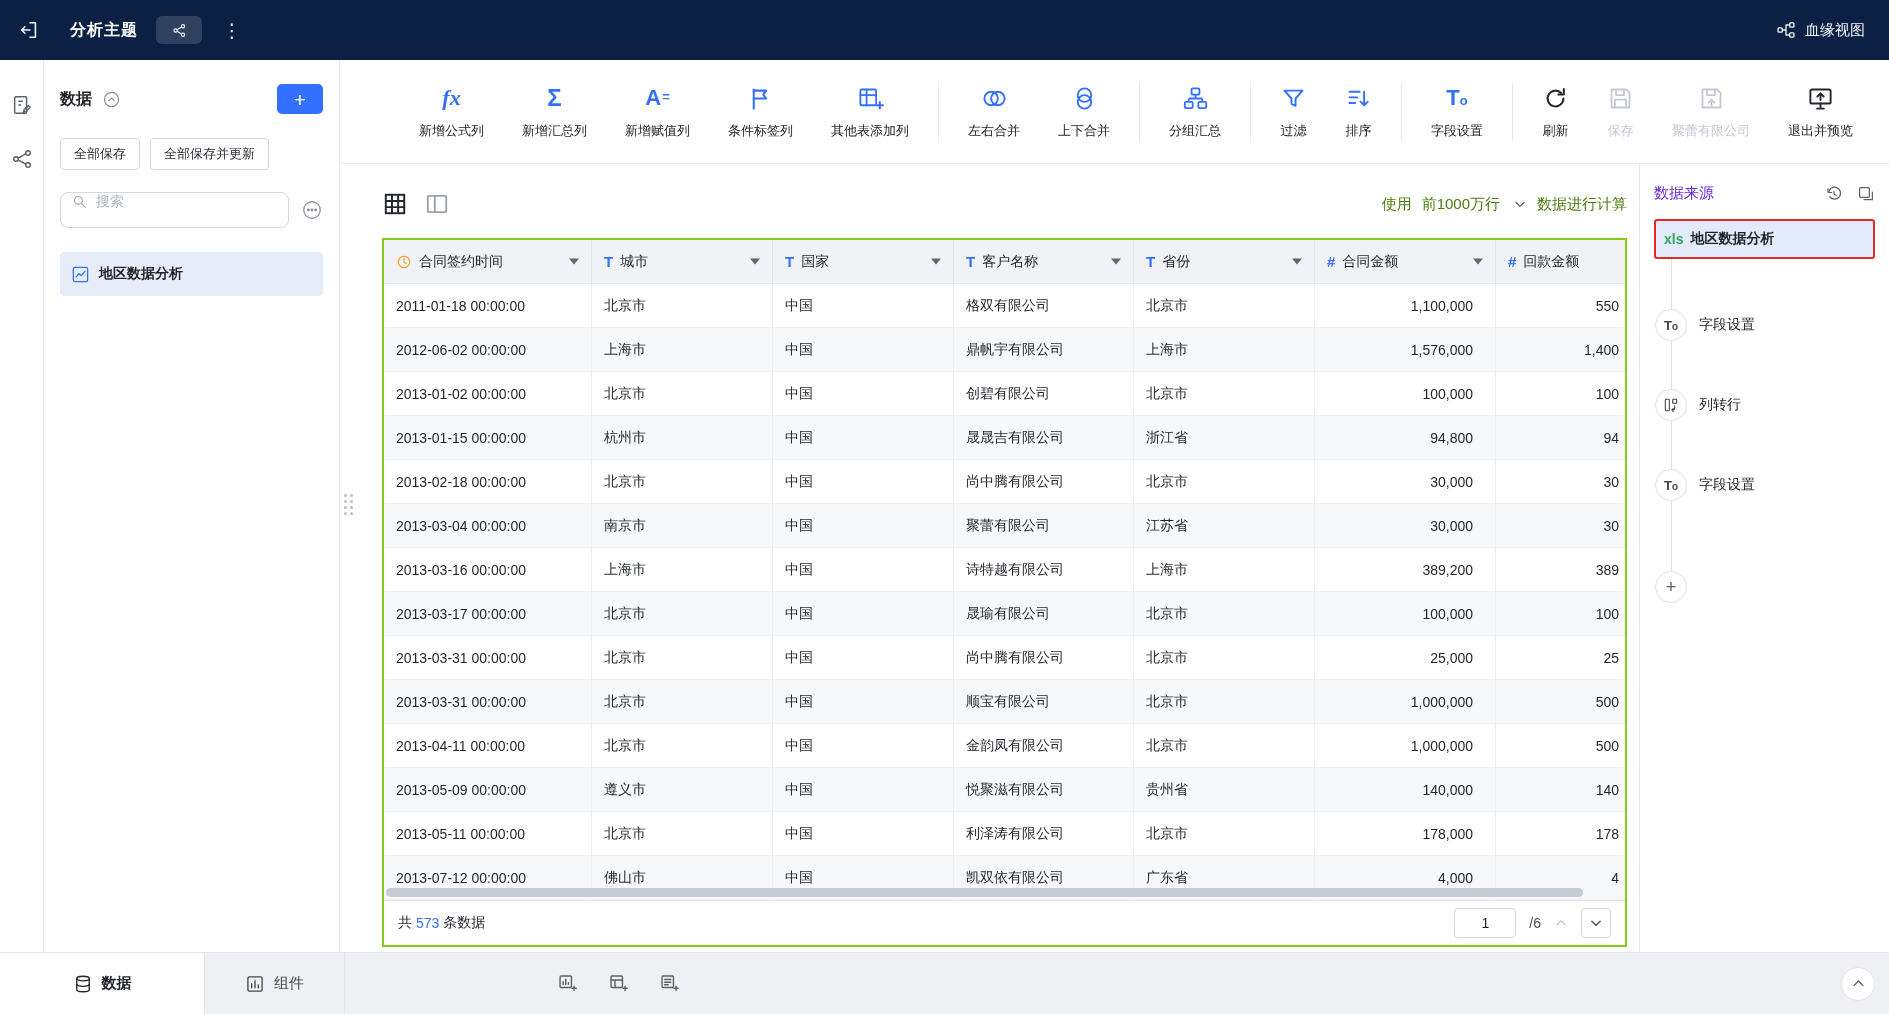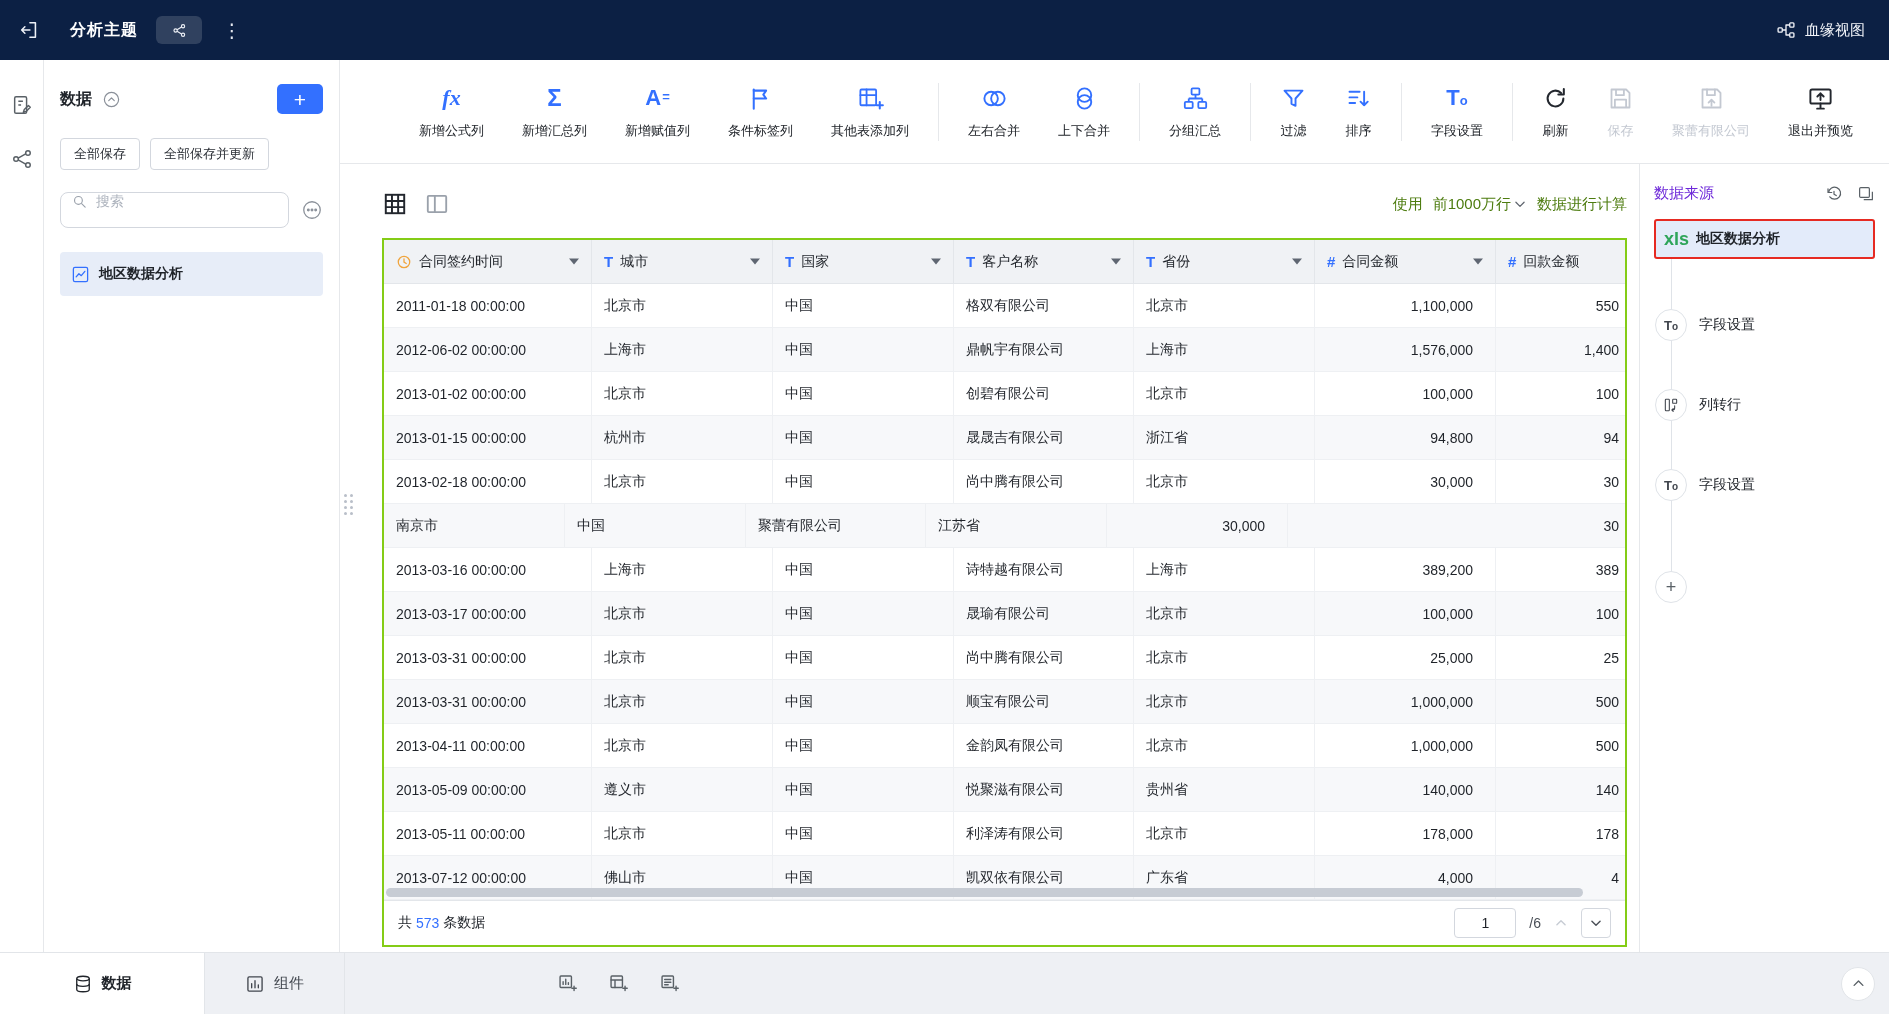--- a/index.html
+++ b/index.html
@@ -60,21 +60,21 @@
   .tb-sep{width:1px;height:58px;background:#e6e8eb;margin:0 10px;flex:none;}
 
   
   .content-row{flex:1;display:flex;min-width:0;}
   .main-col{flex:1;display:flex;flex-direction:column;min-width:0;background:#fff;}
   .view-bar{height:74px;display:flex;align-items:center;padding:6px 12px 0 42px;}
   .vb-toggle{width:26px;height:26px;margin-right:16px;color:#9aa1ab;cursor:pointer;}
   .vb-toggle.active{color:#23272e;}
   .vb-toggle svg{width:26px;height:26px;}
   .vb-right{margin-left:auto;display:flex;align-items:center;gap:10px;font-size:15px;color:#4d7c0f;}
-  .row-limit{display:flex;align-items:center;gap:2px;cursor:pointer;}
+  .row-limit{display:flex;align-items:center;gap:13px;cursor:pointer;}
   .row-limit svg{width:14px;height:14px;color:#60666f;}
 
   
   .table-wrap{margin-left:42px;width:1245px;border:2px solid #84cc16;position:relative;background:#e5e5e5;}
   .t-header{display:flex;height:44px;background:#f0f2f5;border-bottom:1px solid #e3e6ea;}
   .t-hcell{display:flex;align-items:center;gap:7px;padding:0 12px;border-right:1px solid #e3e6ea;overflow:hidden;white-space:nowrap;cursor:pointer;}
   .t-hcell:last-child{border-right:none;}
   .h-caret{margin-left:auto;color:#5f6672;display:flex;flex:none;}
   .h-caret svg{width:10px;height:7px;}
   .type-letter{color:#3370ff;font-weight:700;font-size:15px;}
@@ -104,21 +104,21 @@
   
   .right-panel{width:250px;border-left:1px solid #e6e8eb;padding:20px 14px 0;display:flex;flex-direction:column;background:#fff;}
   .rp-head{display:flex;align-items:center;margin-bottom:16px;}
   .rp-title{font-size:15px;color:#6d28d9;}
   .rp-icons{margin-left:auto;display:flex;gap:14px;color:#596066;}
   .rp-ic{width:18px;height:18px;cursor:pointer;}
   .rp-ic svg{width:18px;height:18px;}
   .rp-flow{position:relative;flex:1;}
   .rp-flow::before{content:"";position:absolute;left:17px;top:16px;height:346px;width:1px;background:#dfe3e8;}
   .rp-source{height:40px;border:2px solid #e62a22;background:#e3ebfa;border-radius:3px;display:flex;align-items:center;gap:7px;padding:0 8px;position:relative;z-index:1;cursor:pointer;}
-  .xls-badge{color:#2ea55a;font-weight:700;font-size:18px;flex:none;text-align:right;}
+  .xls-badge{color:#2ea55a;font-weight:700;font-size:14px;flex:none;text-align:right;}
   .rp-src-label{font-weight:700;font-size:14px;white-space:nowrap;overflow:hidden;}
   .rp-step{display:flex;align-items:center;gap:12px;position:relative;z-index:1;margin-top:48px;}
   .rp-step.first{margin-top:50px;}
   .rp-step.plus-row{margin-top:70px;}
   .step-circle{width:32px;height:32px;border:1px solid #dfe3e8;border-radius:50%;background:#fff;display:flex;align-items:center;justify-content:center;color:#41464e;flex:none;margin-left:1px;cursor:pointer;}
   .step-circle svg{width:16px;height:16px;}
   .step-To{font-size:13px;font-weight:600;line-height:1;}
   .step-plus{font-size:18px;color:#596066;line-height:1;}
   .rp-step-label{font-size:14px;color:#20242a;}
 
@@ -514,20 +514,21 @@
               <div class="t-row">
                 <div class="t-cell col-0">2013-02-18 00:00:00</div>
                 <div class="t-cell col-1">北京市</div>
                 <div class="t-cell col-2">中国</div>
                 <div class="t-cell col-3">尚中腾有限公司</div>
                 <div class="t-cell col-4">北京市</div>
                 <div class="t-cell col-5 num">30,000</div>
                 <div class="t-cell col-6 num">30</div>
               </div>
               <div class="t-row">
+                <div class="t-cell col-0">2013-03-04 00:00:00</div>
                 <div class="t-cell col-1">南京市</div>
                 <div class="t-cell col-2">中国</div>
                 <div class="t-cell col-3">聚蕾有限公司</div>
                 <div class="t-cell col-4">江苏省</div>
                 <div class="t-cell col-5 num">30,000</div>
                 <div class="t-cell col-6 num">30</div>
               </div>
               <div class="t-row">
                 <div class="t-cell col-0">2013-03-16 00:00:00</div>
                 <div class="t-cell col-1">上海市</div>

